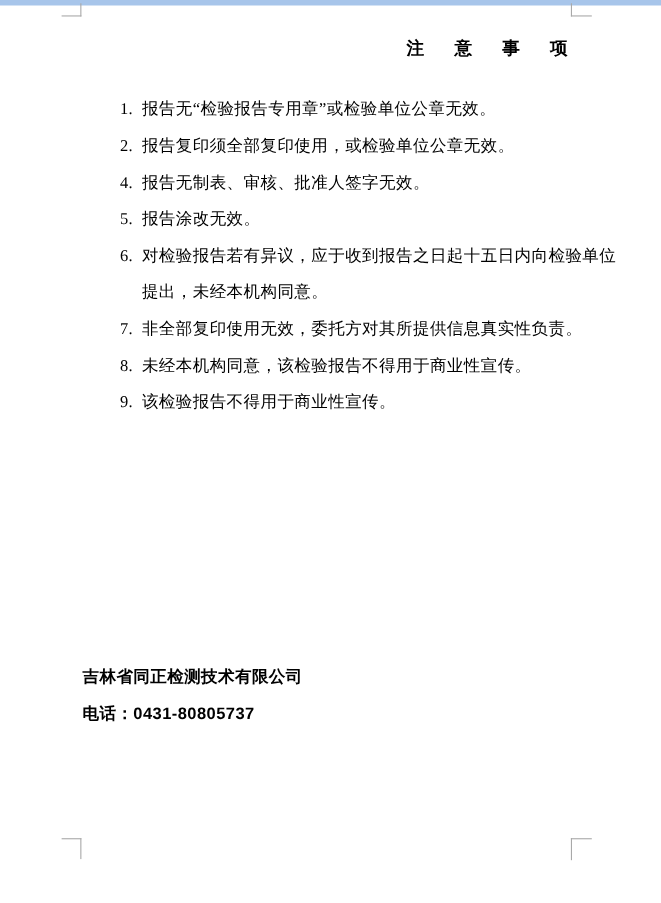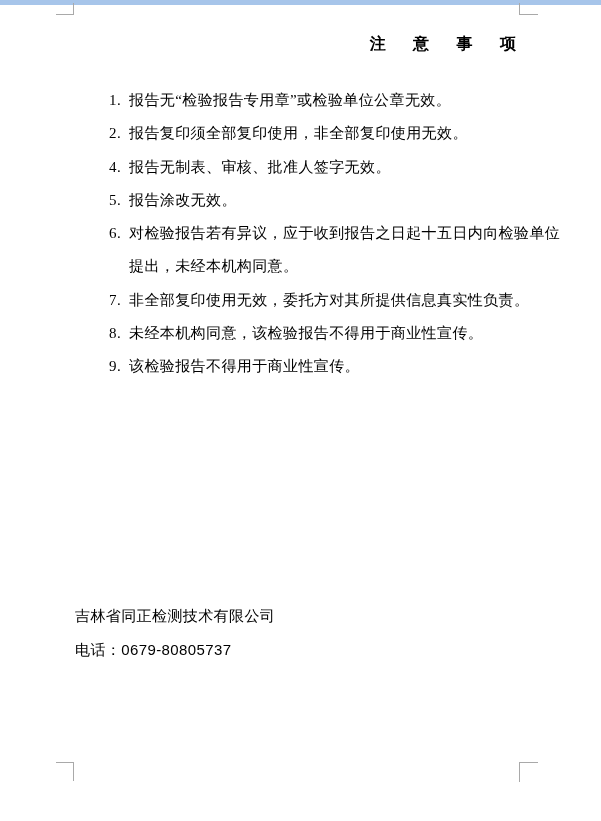--- a/index.html
+++ b/index.html
@@ -78,20 +78,21 @@
     left: 75px;
     top: 599px;
     width: 460px;
     font-size: 15px;
     font-family: "Liberation Sans", "DejaVu Sans", sans-serif;
   }
   .page-footer .f-line {
     line-height: 33.5px;
     white-space: nowrap;
     letter-spacing: 0.4px;
+    font-weight: bold;
   }
 </style>
 </head>
 <body>
 
 <div class="top-bar"></div>
 
 <div class="mark mark-tl">
   <div class="v"></div>
   <div class="h"></div>
@@ -109,21 +110,21 @@
   <div class="v"></div>
 </div>
 
 <div class="doc-title">注 意 事 项</div>
 
 <div class="notice-list">
   <div class="notice-item">
     <div class="line"><span class="num">1.</span><span>报告无“检验报告专用章”或检验单位公章无效。</span></div>
   </div>
   <div class="notice-item">
-    <div class="line"><span class="num">2.</span><span>报告复印须全部复印使用，非全部复印使用无效。</span></div>
+    <div class="line"><span class="num">2.</span><span>报告复印须全部复印使用，或检验单位公章无效。</span></div>
   </div>
   <div class="notice-item">
     <div class="line"><span class="num">4.</span><span>报告无制表、审核、批准人签字无效。</span></div>
   </div>
   <div class="notice-item">
     <div class="line"><span class="num">5.</span><span>报告涂改无效。</span></div>
   </div>
   <div class="notice-item">
     <div class="line"><span class="num">6.</span><span>对检验报告若有异议，应于收到报告之日起十五日内向检验单位</span></div>
     <div class="line cont"><span>提出，未经本机构同意。</span></div>
@@ -134,14 +135,14 @@
   <div class="notice-item">
     <div class="line"><span class="num">8.</span><span>未经本机构同意，该检验报告不得用于商业性宣传。</span></div>
   </div>
   <div class="notice-item">
     <div class="line"><span class="num">9.</span><span>该检验报告不得用于商业性宣传。</span></div>
   </div>
 </div>
 
 <div class="page-footer">
   <div class="f-line">吉林省同正检测技术有限公司</div>
-  <div class="f-line">电话：0679-80805737</div>
+  <div class="f-line">电话：0431-80805737</div>
 </div>
 
 </body></html>

